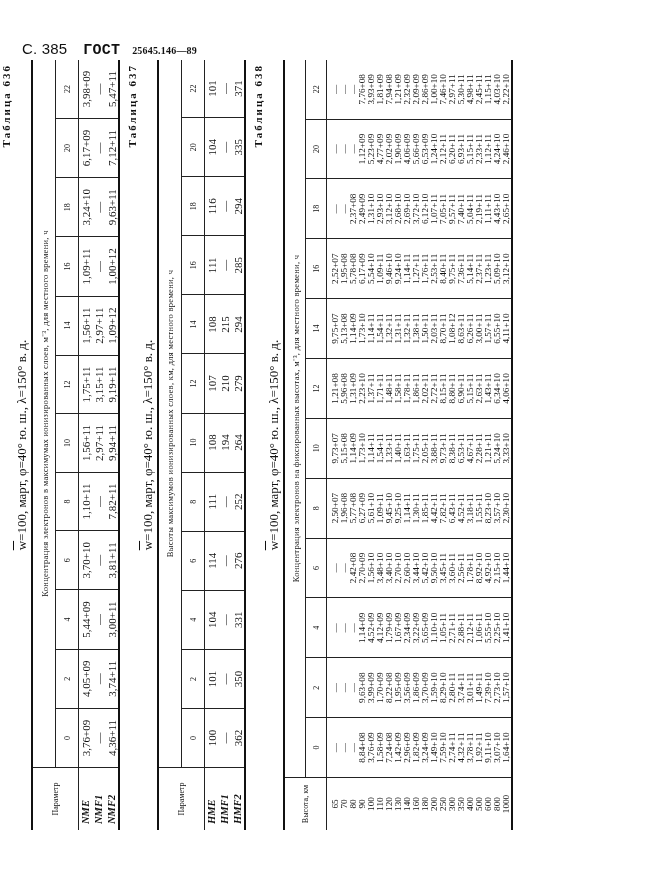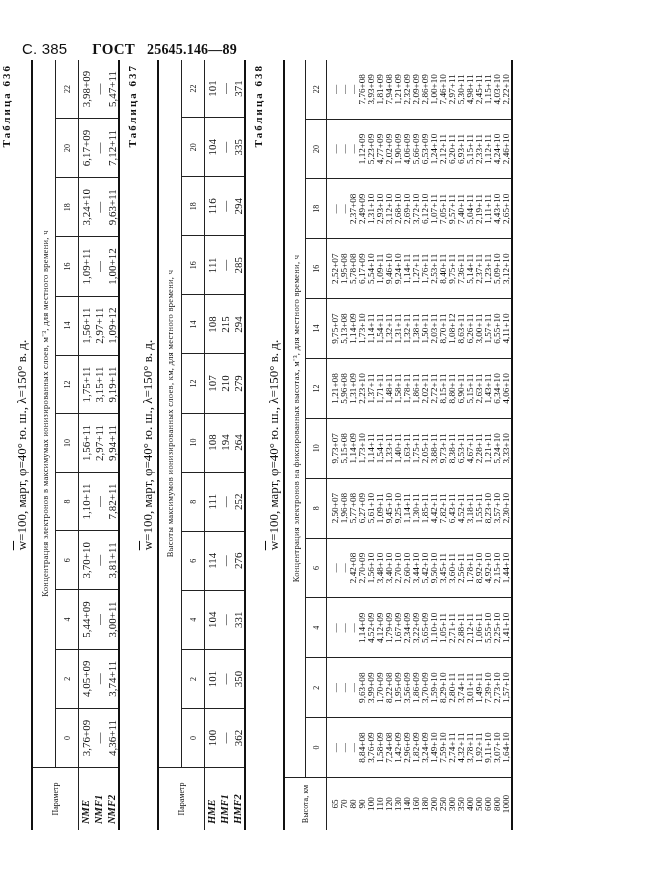--- a/index.html
+++ b/index.html
@@ -1,21 +1,21 @@
 <!DOCTYPE html>
 <html><head>
 <meta charset="utf-8">
 <style>
   html, body { margin:0; padding:0; background:#fff; }
   body { width:646px; height:890px; position:relative; overflow:hidden;
          font-family:"Liberation Serif", serif; color:#111; }
   .page-header { position:absolute; left:22px; top:40px; font-size:15px; letter-spacing:0.2px; }
   .page-header .pg { font-family:"Liberation Sans", sans-serif; }
-  .page-header .gost { font-family:Liberation Serif, serif; font-weight:bold; margin-left:21px; }
-  .page-header .num { font-weight:bold; margin-left:8px; font-size:14px; }
+  .page-header .gost { font-family:Liberation Mono, monospace; font-weight:bold; margin-left:12px; }
+  .page-header .num { font-weight:bold; margin-left:8px; font-size:10px; }
 
   
   .rot { position:absolute; width:770px; height:590px; left:-90px; top:150px;
          transform-origin:center center; transform:rotate(-90deg); }
   
 
   .tbl-title { text-align:right; font-size:11px; font-weight:bold; letter-spacing:2px; margin:0 4px 2px 0; }
   .cond { text-align:center; font-size:13px; margin:2px 0 1px; }
   .cond .ov { text-decoration:overline; }
   table { border-collapse:collapse; width:100%; font-size:10px; }

